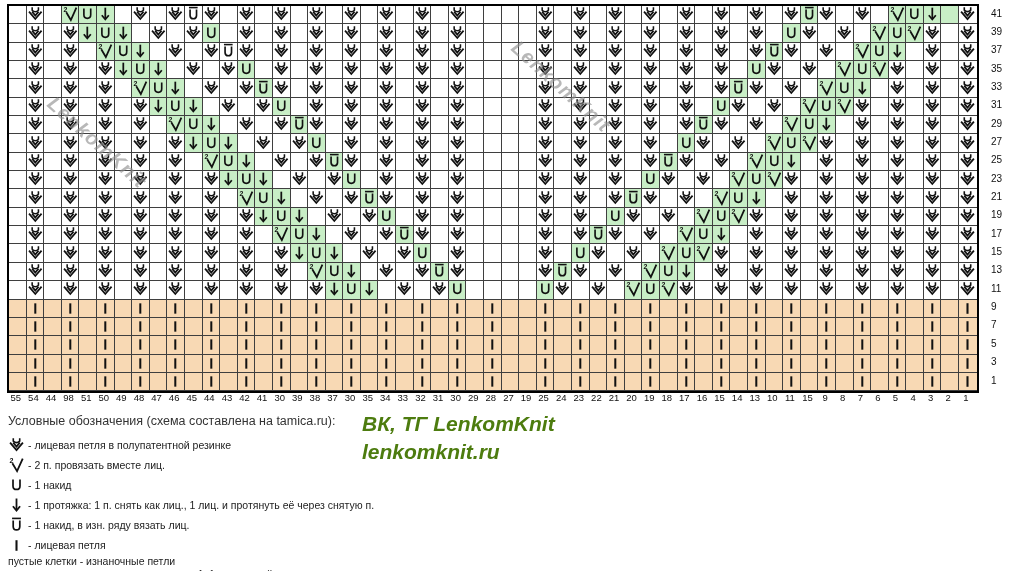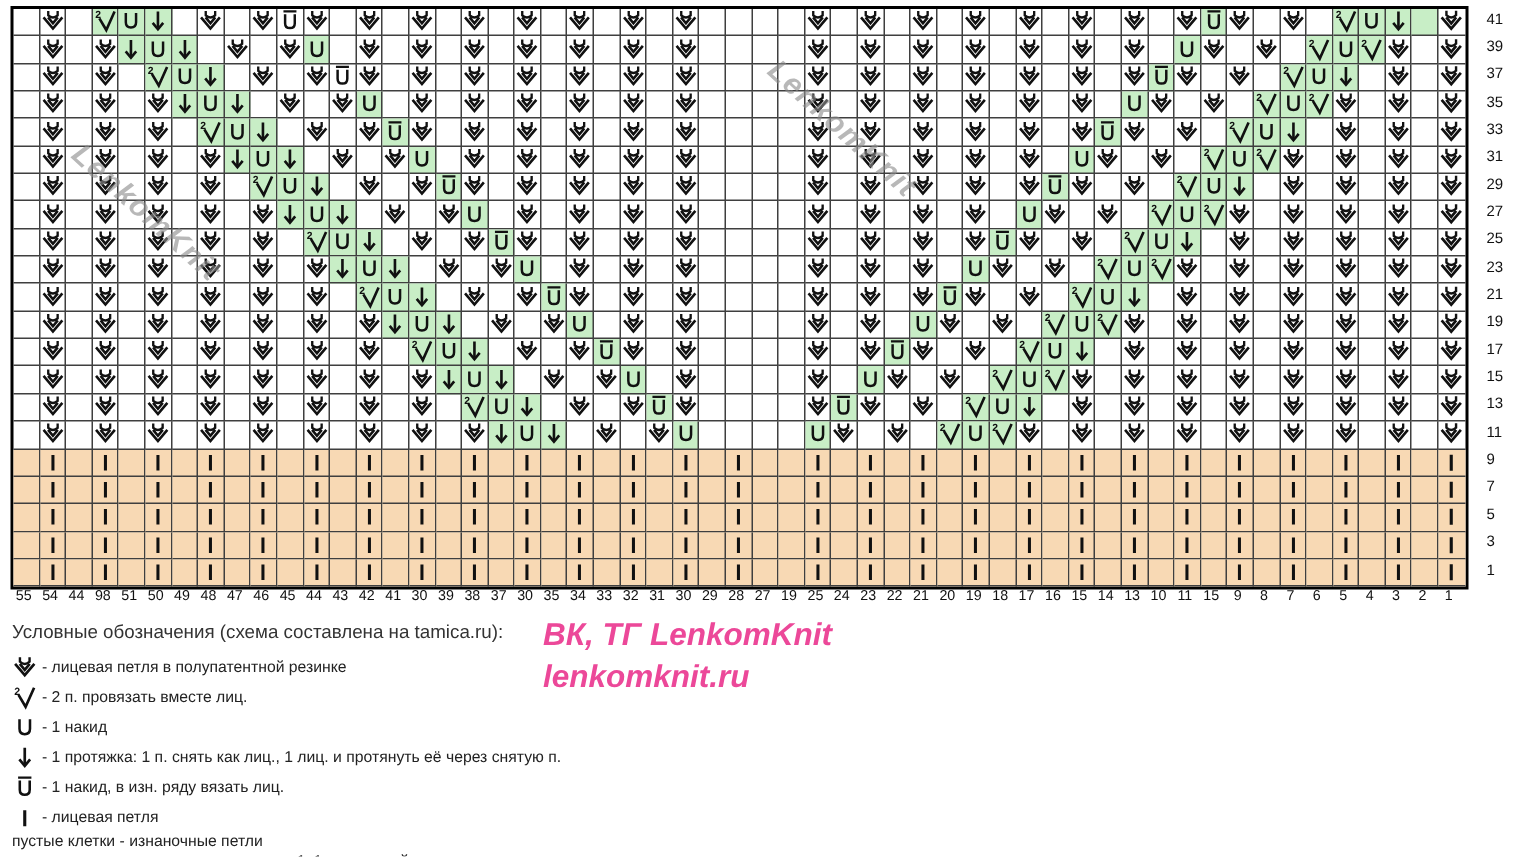--- a/index.html
+++ b/index.html
@@ -25,21 +25,21 @@
   }
   .rowlabel{
     position:absolute;width:24px;text-align:left;font-size:10px;color:#111;
   }
   .wm-diag{
     position:absolute;color:#8d8d8d;opacity:.62;font-weight:bold;font-style:italic;
     font-size:20px;letter-spacing:1px;transform:rotate(42deg);transform-origin:left top;
     white-space:nowrap;pointer-events:none;
   }
   #wm-center{
-    position:absolute;left:362px;top:410px;color:#ec4899;font-weight:bold;
+    position:absolute;left:362px;top:410px;color:#4d7c0f;font-weight:bold;
     font-style:italic;font-size:21px;line-height:1.35;
   }
   #legend{position:absolute;left:8px;top:414px;color:#222;}
   #legend-title{font-size:12.5px;color:#333;margin-bottom:7px;}
   .legend-item{display:flex;align-items:center;height:20px;font-size:10.5px;}
   .legend-item .glyph{width:20px;display:flex;justify-content:flex-start;}
   .legend-note{font-size:10.5px;line-height:12.5px;}
 </style>
 </head>
 <body>

